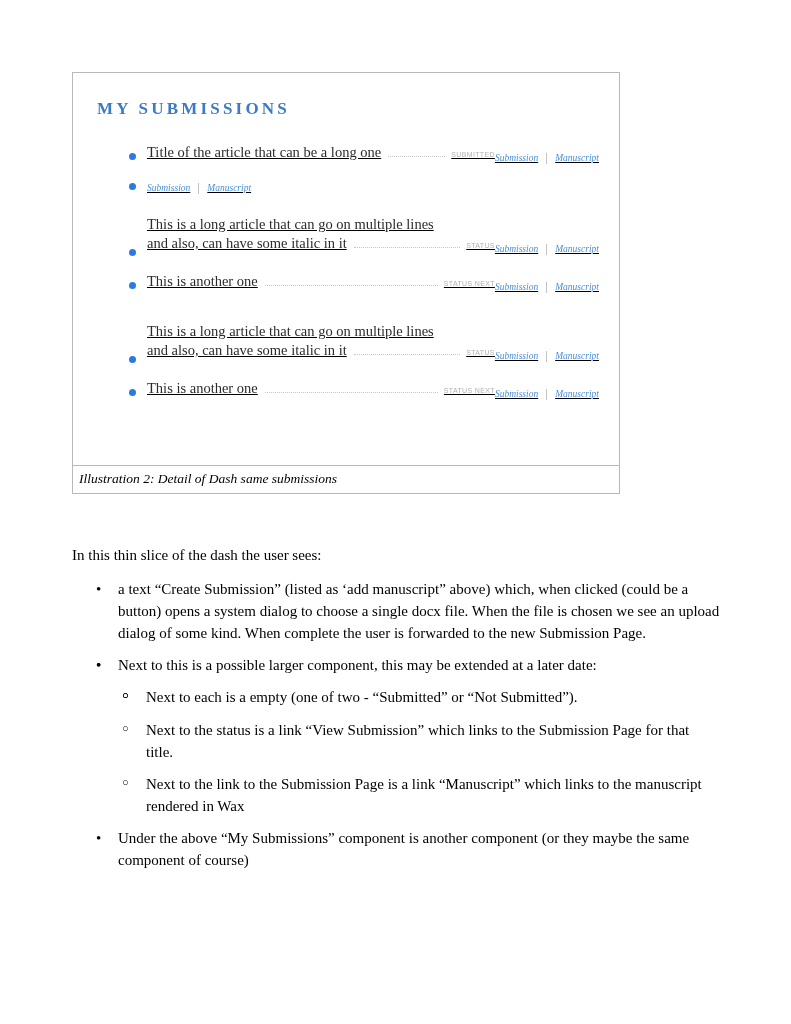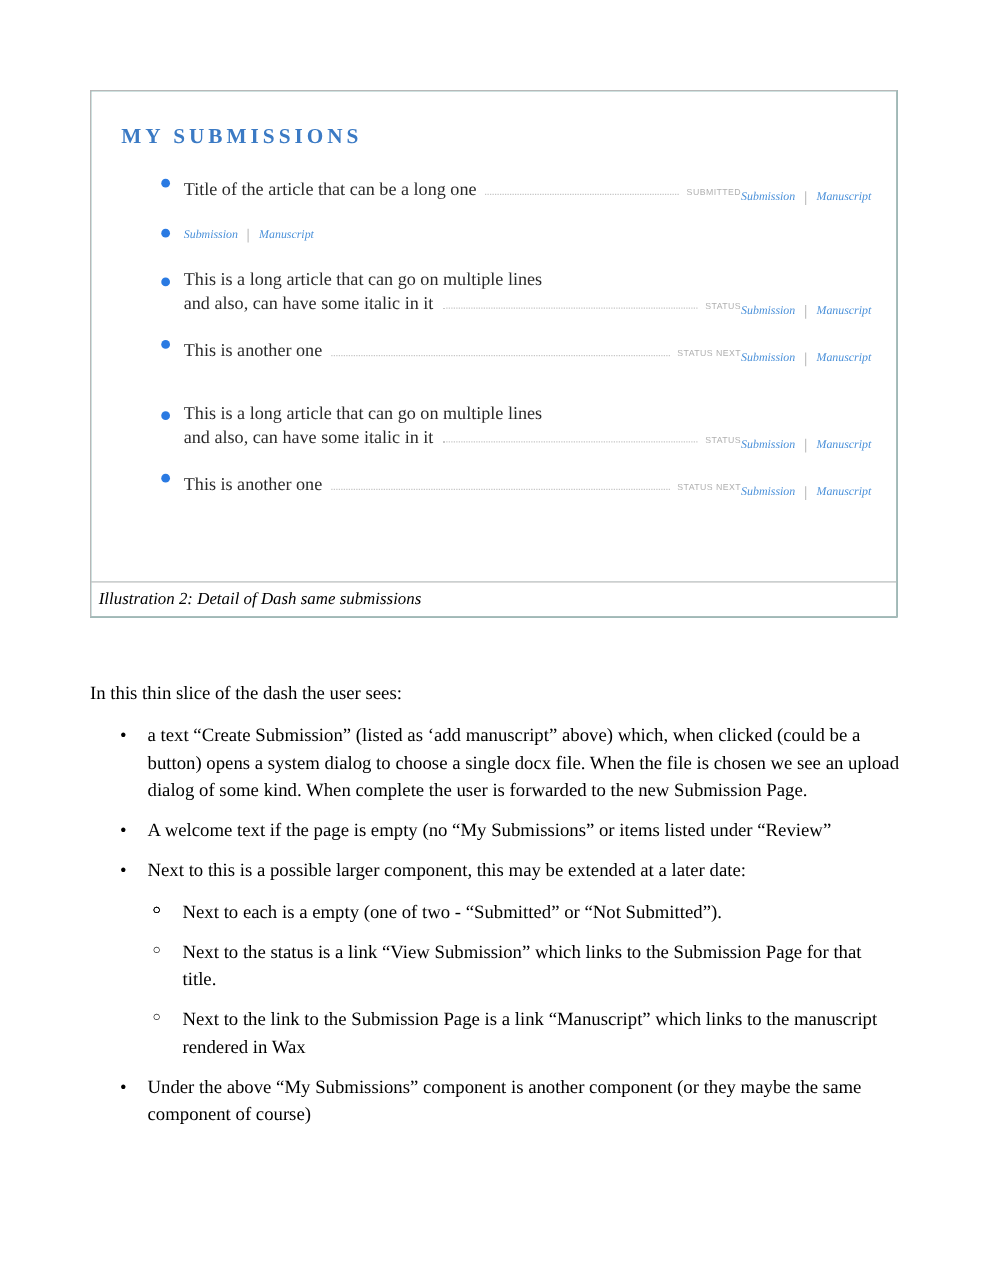--- a/index.html
+++ b/index.html
@@ -14,24 +14,24 @@
     color: #000000;
     position: relative;
     overflow: hidden;
   }
 
   
   .figure-block {
     position: absolute;
     left: 72px;
     top: 72px;
-    width: 646px;
+    width: 548px;
     border: 1px solid #b8b8b8;
     box-sizing: border-box;
-    background: #0f766e;
+    background: #d946ef;
   }
 
   .illustration {
     position: relative;
     height: 392px;
     background: #ffffff;
     box-sizing: border-box;
     overflow: hidden;
   }
 
@@ -49,22 +49,23 @@
 
   .sub-list {
     position: absolute;
     left: 56px;
     right: 20px;
     top: 70px;
   }
 
   .sub-row {
     display: flex;
-    align-items: flex-start;
+    align-items: flex-end;
     margin-bottom: 18px;
+    text-decoration: underline;
   }
   .sub-row.tall { margin-bottom: 16px; }
 
   .bullet-wrap {
     width: 18px;
     flex: 0 0 18px;
     display: flex;
     align-items: flex-end;
     height: 100%;
     padding-bottom: 5px;
@@ -355,21 +356,20 @@
 
   <ul class="l1">
 
     <li>
       <span class="mk">•</span>
       <span>a text “Create Submission” (listed as ‘add manuscript” above) which, when clicked (could be a button) opens a system dialog to choose a single docx file. When the file is chosen we see an upload dialog of some kind. When complete the user is forwarded to the new Submission Page.</span>
     </li>
 
     <li>
       <span class="mk">•</span>
-      <span>A welcome text if the page is empty (no “My Submissions” or items listed under “Review”</span>
     </li>
 
     <li>
       <span class="mk">•</span>
       <span>Next to this is a possible larger component, this may be extended at a later date:</span>
 
       <ul class="l2">
         <li>
           <span class="mk">○</span>
         </li>

